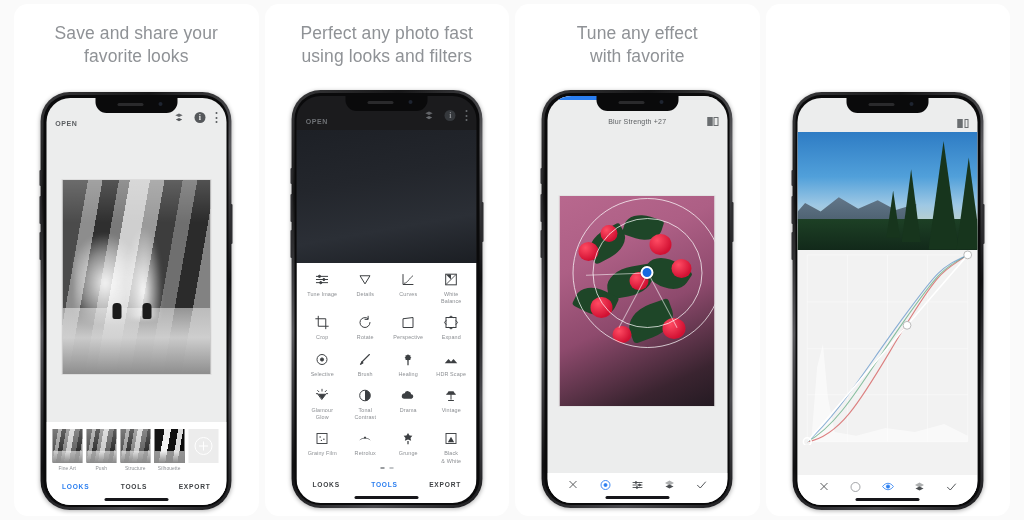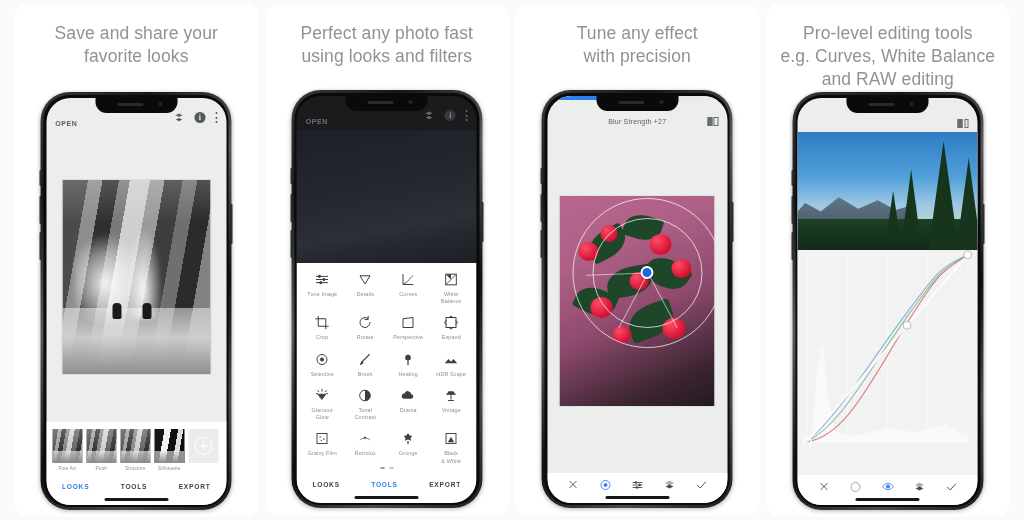--- a/index.html
+++ b/index.html
@@ -659,21 +659,21 @@
           </div>
 
           <span class="homebar"></span>
         </div>
       </div>
     </div>
   </div>
 
   <div class="card">
     <div class="caption">Tune any effect
-with precision</div>
+with favorite</div>
 
     <div class="phone p3">
       <span class="side-btn b1"></span>
       <span class="side-btn b2"></span>
       <span class="side-btn b3"></span>
       <span class="side-btn r1"></span>
       <div class="bezel">
         <div class="screen">
           <div class="notch">
             <span class="spk"></span>
@@ -750,23 +750,20 @@
             </span>
           </div>
 
           <span class="homebar"></span>
         </div>
       </div>
     </div>
   </div>
 
   <div class="card">
-    <div class="caption">Pro-level editing tools
-e.g. Curves, White Balance
-and RAW editing</div>
 
     <div class="phone p4">
       <span class="side-btn b1"></span>
       <span class="side-btn b2"></span>
       <span class="side-btn b3"></span>
       <span class="side-btn r1"></span>
       <div class="bezel">
         <div class="screen">
           <div class="notch">
             <span class="spk"></span>

